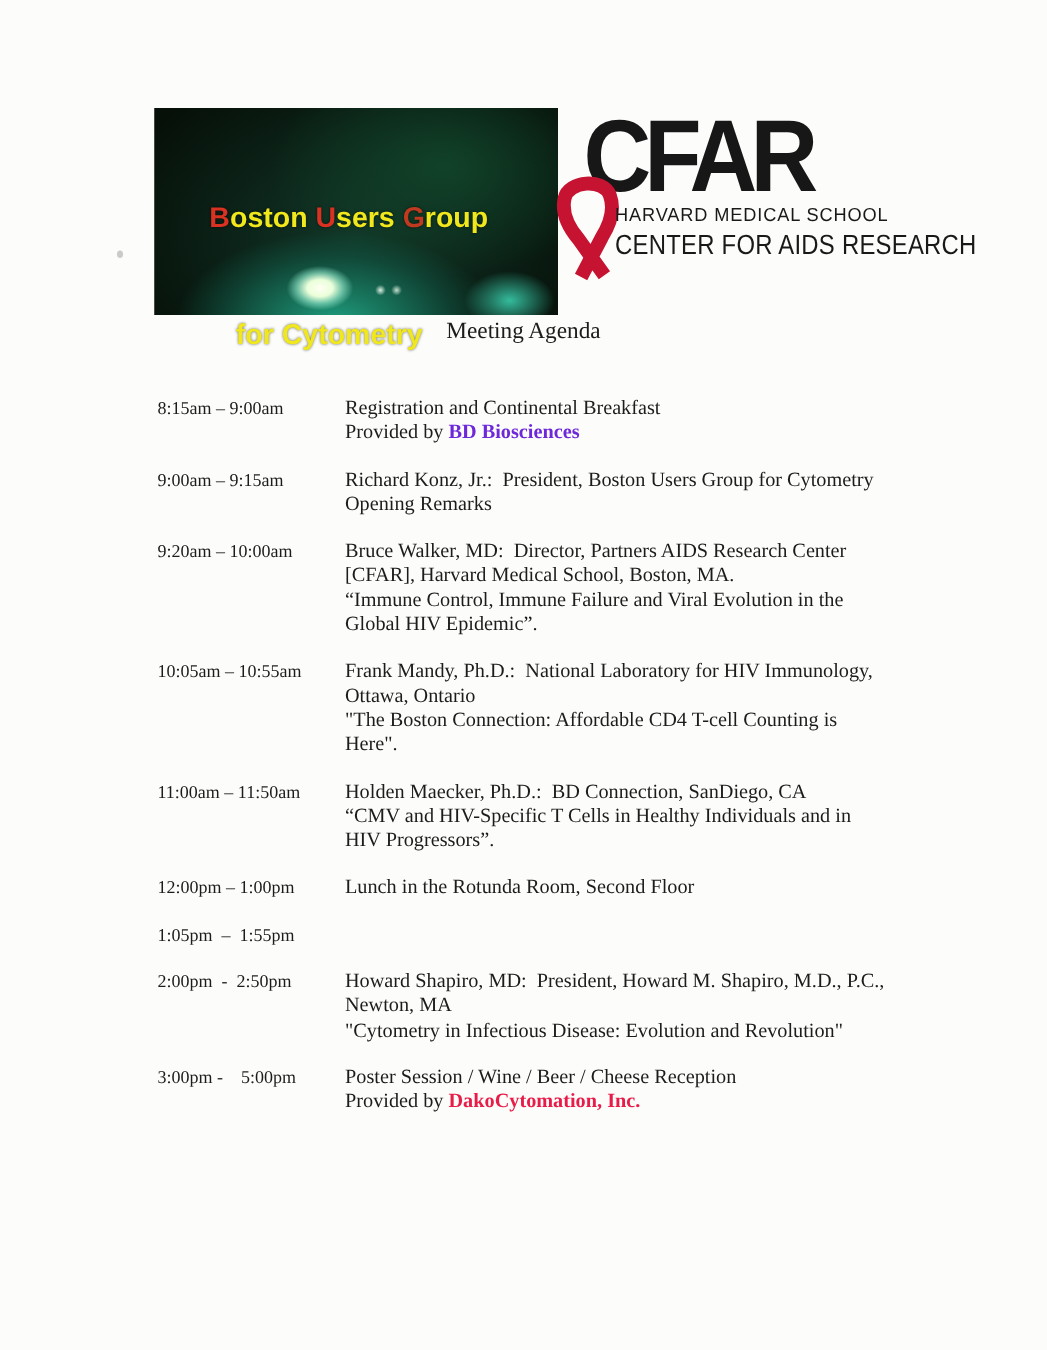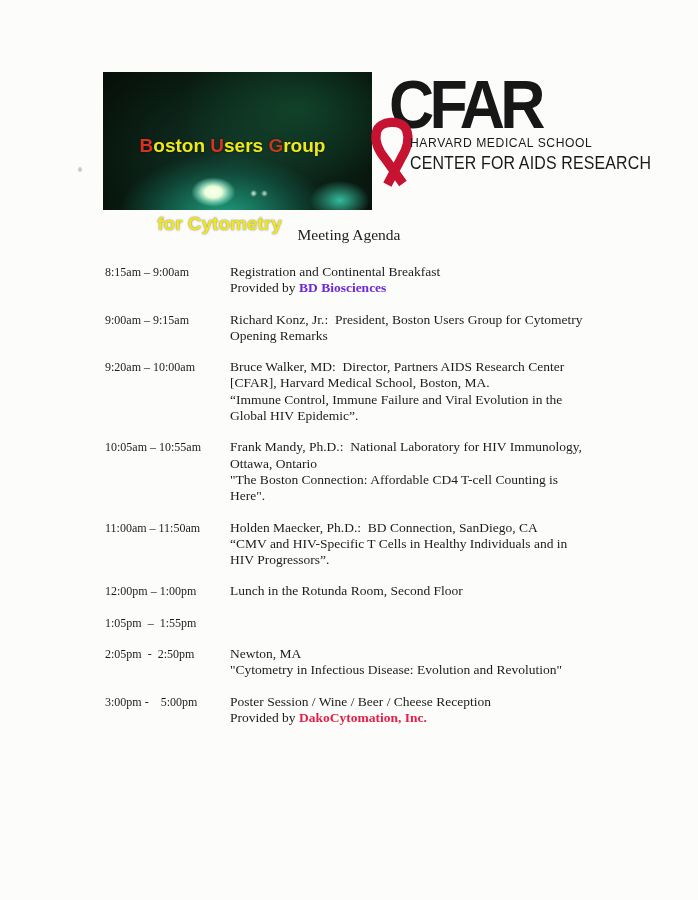--- a/index.html
+++ b/index.html
@@ -47,21 +47,21 @@
   }
   .ribbon { position:absolute; left:-4px; top:44px; width:46px; height:74px; transform:rotate(-4deg); }
   .cfar-sub { margin-left:36px; font-family:"Liberation Sans", sans-serif; color:#191919; }
   .cfar-school { font-size:12.5px; letter-spacing:0.6px; line-height:15px; transform:scaleX(.97); transform-origin:left; white-space:nowrap; }
   .cfar-center { font-size:18.5px; letter-spacing:0.2px; line-height:21px; transform:scaleX(.86); transform-origin:left; white-space:nowrap; margin-top:1px; }
 
   .speck { position:absolute; left:78px; top:167px; width:4px; height:5px; background:#8f8f8f; opacity:.45; border-radius:50%; }
 
   
   .agenda-title {
-    position:absolute; top:226px; left:0; width:698px;
+    position:absolute; top:212px; left:0; width:698px;
     text-align:center; font-size:15.5px; line-height:17px;
   }
   .agenda { position:absolute; top:264px; left:105px; width:505px; }
   .item { display:flex; margin-bottom:15px; }
   .time { flex:0 0 125px; width:125px; font-size:12px; line-height:16.3px; white-space:pre; }
   .desc { flex:1; font-size:13.5px; line-height:16.3px; }
   .desc .line { white-space:pre-wrap; }
   .desc .brand { font-weight:bold; }
 </style>
 </head>
@@ -146,22 +146,23 @@
     <div class="desc">
           <div class="line">Lunch in the Rotunda Room, Second Floor</div>
         </div>
   </div>
 
   <div class="item">
     <div class="time">1:05pm  –  1:55pm</div>
   </div>
 
   <div class="item">
-    <div class="time">2:05pm  -  2:50pm</div>
+    <div class="time">2:00pm  -  2:50pm</div>
     <div class="desc">
+          <div class="line">Howard Shapiro, MD:  President, Howard M. Shapiro, M.D., P.C.,</div>
           <div class="line">Newton, MA</div>
           <div class="line">"Cytometry in Infectious Disease: Evolution and Revolution"</div>
         </div>
   </div>
 
   <div class="item">
     <div class="time">3:00pm -    5:00pm</div>
     <div class="desc">
           <div class="line">Poster Session / Wine / Beer / Cheese Reception</div>
           <div class="line">Provided by <span class="brand" style="color: rgb(232, 28, 72);">DakoCytomation, Inc.</span></div>

